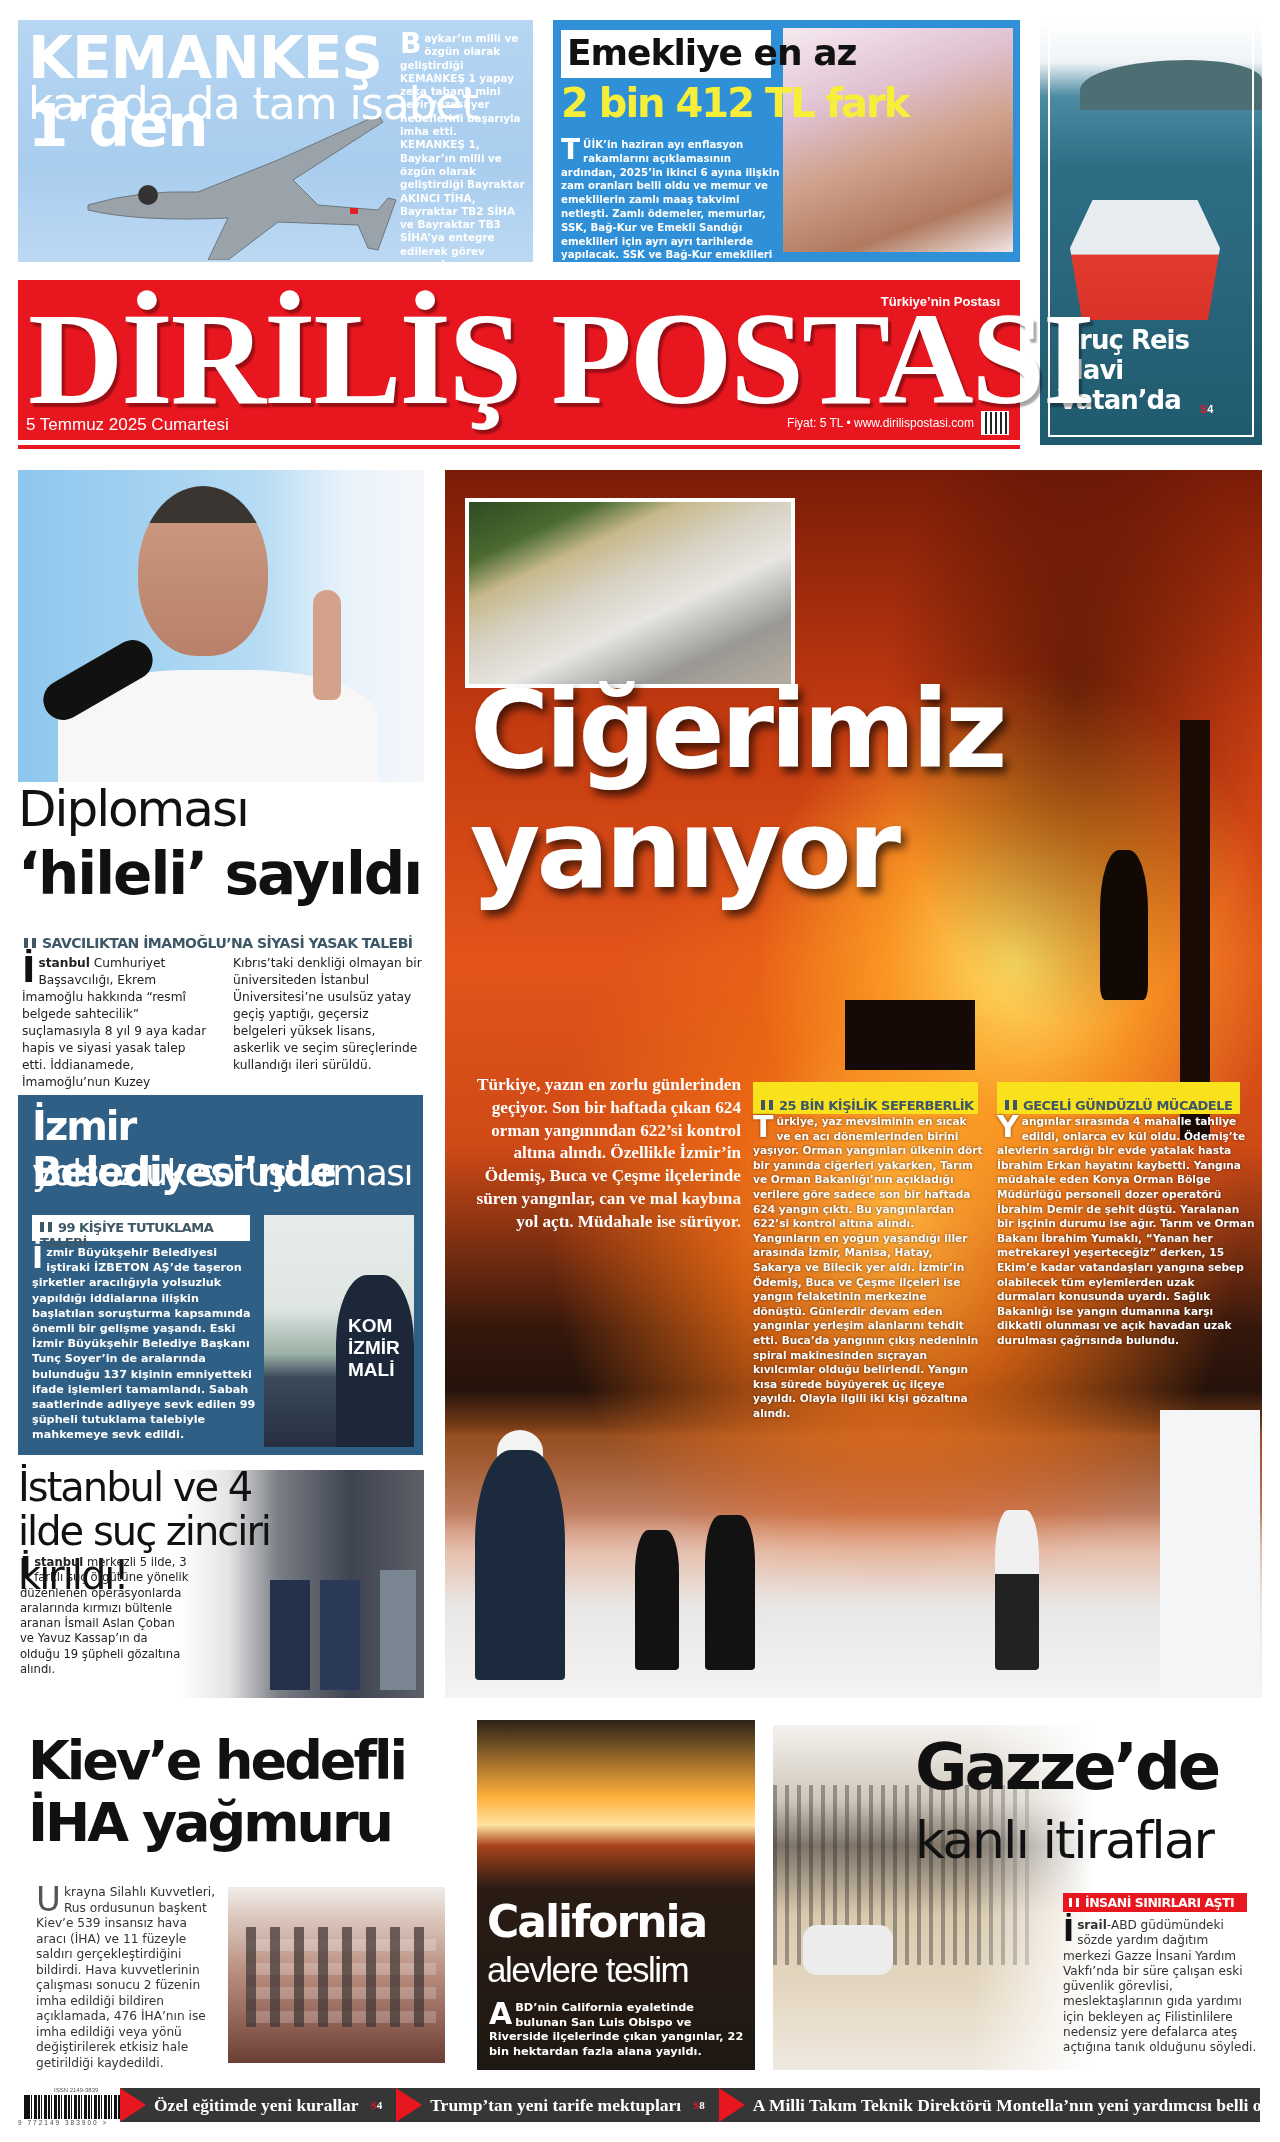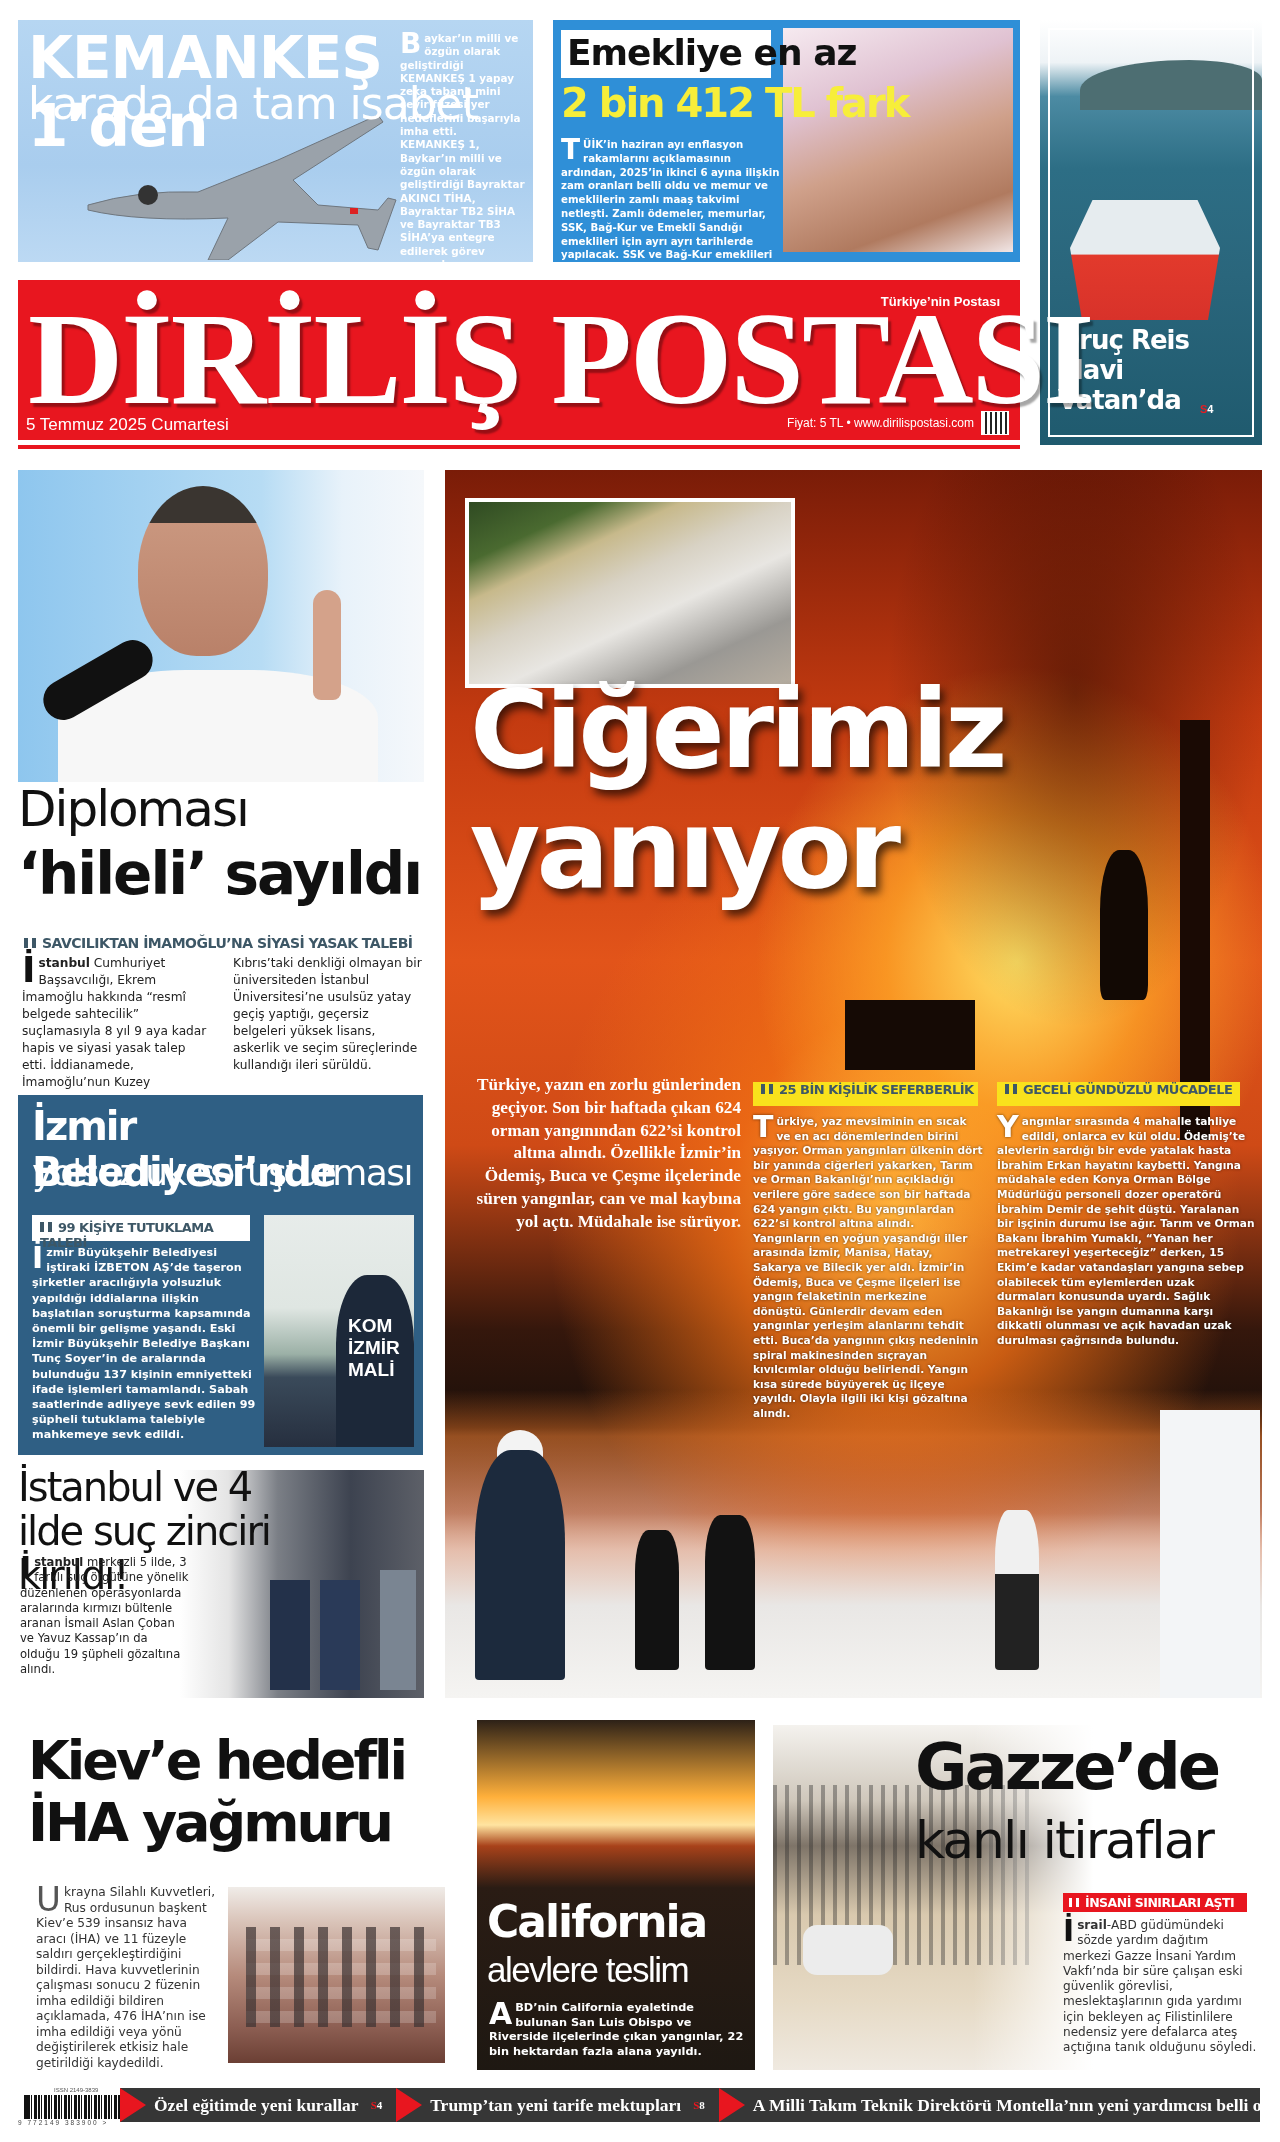--- a/index.html
+++ b/index.html
@@ -84,21 +84,21 @@
 #fire .inset{left:20px;top:28px;width:330px;height:190px;border:4px solid #fff;background:linear-gradient(155deg,#2f4a22 0%,#4a6a30 18%,#c7b98b 30%,#d8d2c4 45%,#e8e6e2 60%,#9a9894 80%,#b6ada0 100%)}
 #fire .tree{left:440px;top:0;width:380px;height:560px;background:radial-gradient(ellipse at 50% 40%,rgba(40,10,0,.55) 0%,rgba(40,10,0,0) 70%)}
 #fire .trunk{left:735px;top:250px;width:30px;height:420px;background:#1a0a04}
 #fire .figure{left:655px;top:380px;width:48px;height:150px;background:#120904;border-radius:40% 40% 10% 10%}
 #fire .truck{left:400px;top:530px;width:130px;height:70px;background:#150a05}
 #h1a{left:25px;top:200px;font-size:108px;font-weight:900;color:#fff;font-family:"DejaVu Sans",sans-serif;letter-spacing:-4px;text-shadow:4px 6px 8px rgba(0,0,0,.65);line-height:120px}
 #h1b{left:25px;top:320px;font-size:108px;font-weight:900;color:#fff;font-family:"DejaVu Sans",sans-serif;letter-spacing:-4px;text-shadow:4px 6px 8px rgba(0,0,0,.65);line-height:120px}
 #fire .lead{left:6px;top:604px;width:290px;font-family:Liberation Serif, serif;font-size:17.2px;line-height:22.8px;color:#fff;text-align:right;font-weight:bold}
 #fire .col{font-family:"DejaVu Sans",sans-serif;font-size:10.6px;line-height:14.6px;color:#fff;font-weight:bold;text-shadow:0 0 3px rgba(0,0,0,.6)}
 #fire .col .dropcap{font-size:30px}
-.ybox{background:#f9e21c;color:#3d5766;font-size:13px;padding:0 8px;height:24px;white-space:nowrap}
+.ybox{background:#f9e21c;color:#3d5766;font-size:13px;padding:16px 8px;height:24px;white-space:nowrap}
 #fire .c1h{left:308px;top:612px;width:225px}
 #fire .c1{left:308px;top:644px;width:230px}
 #fire .c2h{left:552px;top:612px;width:243px}
 #fire .c2{left:552px;top:644px;width:258px}
 #fire .people{left:0;top:920px;width:817px;height:308px;background:linear-gradient(180deg,rgba(0,0,0,0) 0%,rgba(240,120,40,.55) 15%,rgba(220,80,20,.45) 40%,#e9e7e5 70%,#f5f4f2 100%)}
 #fire .p1{left:30px;top:980px;width:90px;height:230px;background:#1c2a3d;border-radius:40% 40% 4px 4px}
 #fire .p1h{left:52px;top:960px;width:46px;height:44px;background:#f3f3f3;border-radius:50% 50% 20% 20%}
 #fire .p2{left:190px;top:1060px;width:44px;height:140px;background:#121212;border-radius:30% 30% 4px 4px}
 #fire .p3{left:260px;top:1045px;width:50px;height:155px;background:#121212;border-radius:30% 30% 4px 4px}
 #fire .p4{left:550px;top:1040px;width:44px;height:160px;background:linear-gradient(180deg,#f0f0f0 0 40%,#222 40%);border-radius:30% 30% 4px 4px}

